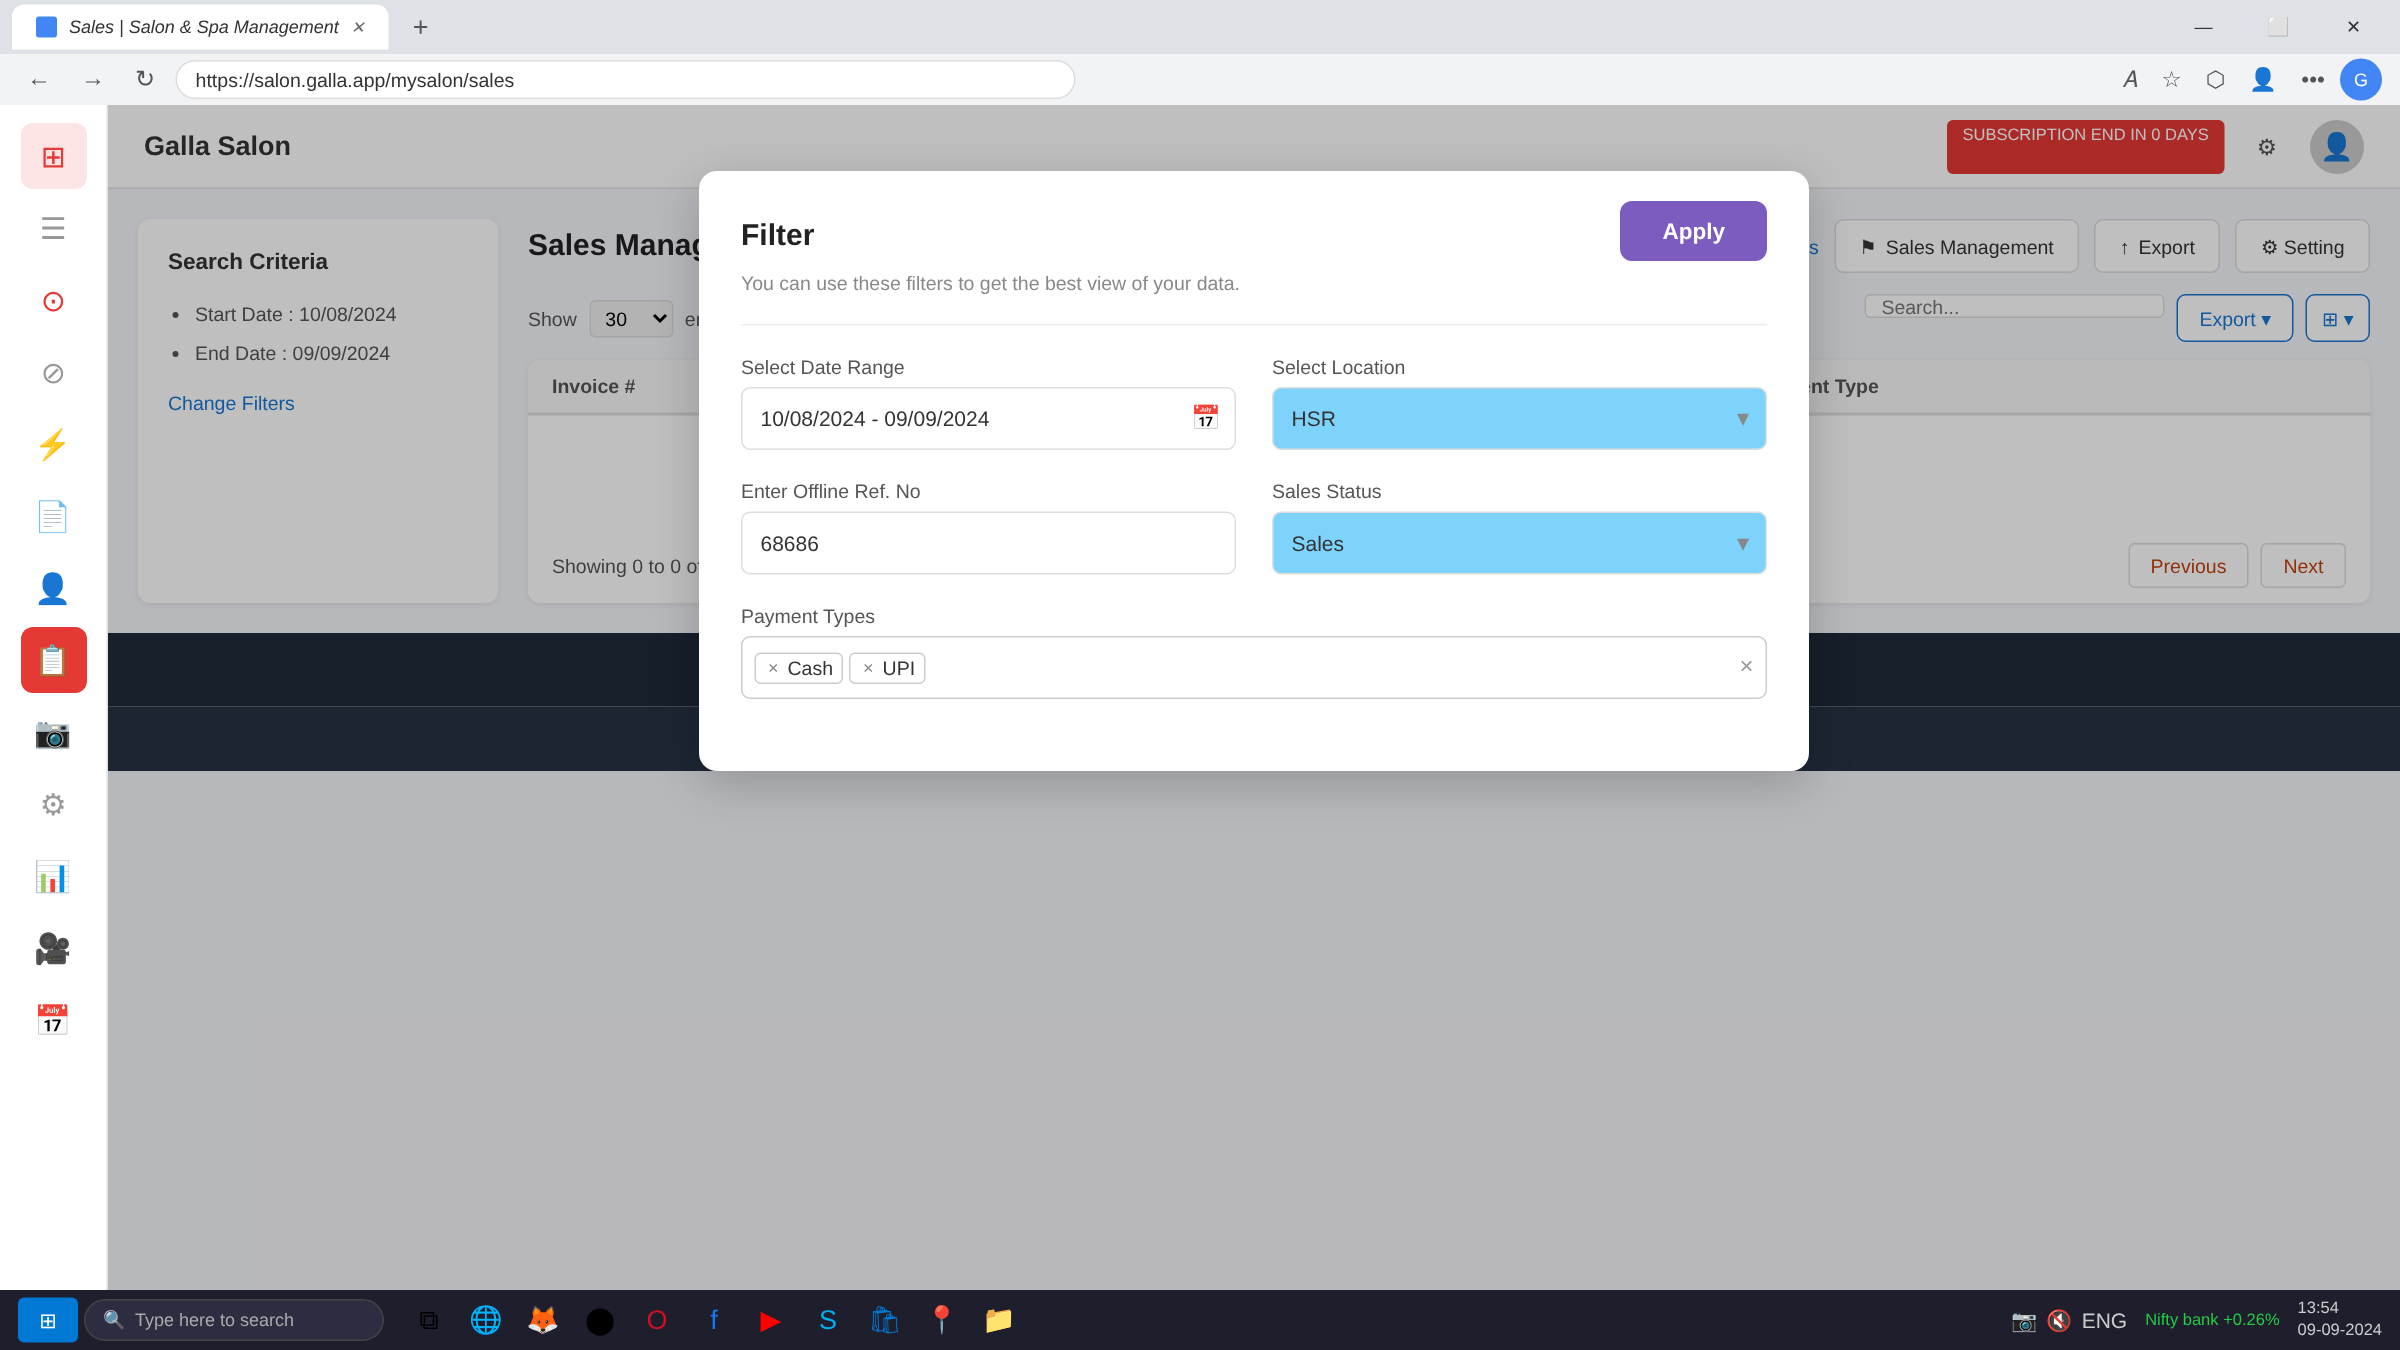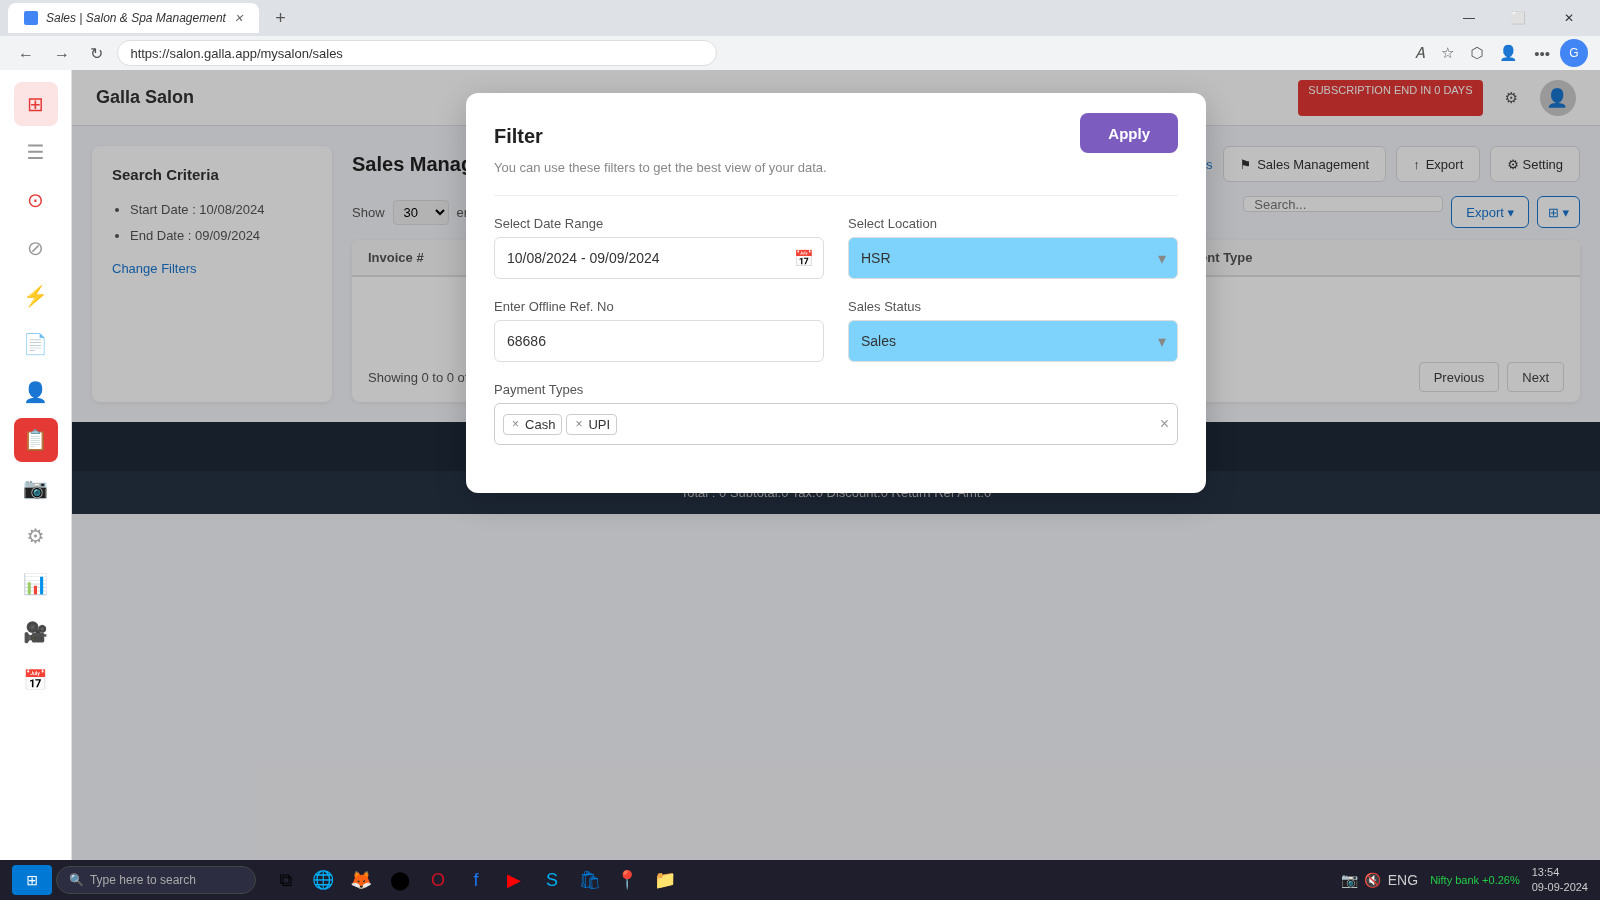--- a/index.html
+++ b/index.html
@@ -62,28 +62,28 @@
     .grid-btn { height: 32px; padding: 0 10px; border: 1px solid #1976d2; border-radius: 6px; background: white; font-size: 13px; color: #1976d2; cursor: pointer; }
     .search-input { border: 1px solid #ddd; border-radius: 4px; height: 16px; padding: 0 10px; font-size: 13px; width: 200px; }
 
     
     .data-table { background: white; border-radius: 8px; overflow: hidden; box-shadow: 0 1px 4px rgba(0,0,0,0.08); }
     .table-header { display: flex; background: #f8f9fa; border-bottom: 2px solid #e0e0e0; padding: 10px 16px; }
     .th { font-size: 13px; font-weight: 600; color: #555; flex: 1; }
     .table-empty { text-align: center; padding: 30px; font-size: 13px; color: #888; }
     .table-footer { padding: 10px 16px; font-size: 13px; color: #555; display: flex; justify-content: space-between; align-items: center; }
     .pagination-btns { display: flex; gap: 8px; }
-    .page-btn { height: 30px; padding: 0 14px; border: 1px solid #ddd; border-radius: 4px; background: white; font-size: 13px; color: #404040; cursor: pointer; }
+    .page-btn { height: 30px; padding: 0 14px; border: 1px solid #ddd; border-radius: 4px; background: white; font-size: 13px; color: #c2410c; cursor: pointer; }
 
     
     .total-bar { background: #1e2a38; color: white; padding: 16px 24px; font-size: 15px; font-weight: 500; text-align: center; }
     .summary-bar { background: #263344; color: #ccc; padding: 14px 24px; font-size: 13px; text-align: center; }
 
     
-    .modal-overlay { position: absolute; top: 0; left: 0; width: 100%; height: 100%; background: rgba(0,0,0,0.25); z-index: 100; display: flex; align-items: flex-start; justify-content: center; padding-top: 23px; }
+    .modal-overlay { position: absolute; top: 0; left: 0; width: 100%; height: 100%; background: rgba(0,0,0,0.25); z-index: 100; display: flex; align-items: flex-start; justify-content: center; padding-top: 44px; }
 
     
     .filter-modal { background: white; border-radius: 12px; width: 740px; padding: 28px; box-shadow: 0 8px 32px rgba(0,0,0,0.2); position: relative; }
     .modal-header { display: flex; align-items: center; justify-content: space-between; margin-bottom: 8px; }
     .modal-title { font-size: 20px; font-weight: 700; color: #222; }
     .modal-close { background: none; border: none; font-size: 20px; color: #666; cursor: pointer; padding: 4px 8px; border-radius: 4px; }
     .modal-subtitle { font-size: 13px; color: #888; margin-bottom: 20px; }
     .modal-apply-btn { background: #7c5cbf; color: white; border: none; border-radius: 8px; height: 40px; padding: 0 28px; font-size: 15px; font-weight: 600; cursor: pointer; position: absolute; top: 20px; right: 28px; }
 
     .filter-divider { border: none; border-top: 1px solid #eee; margin-bottom: 20px; }

